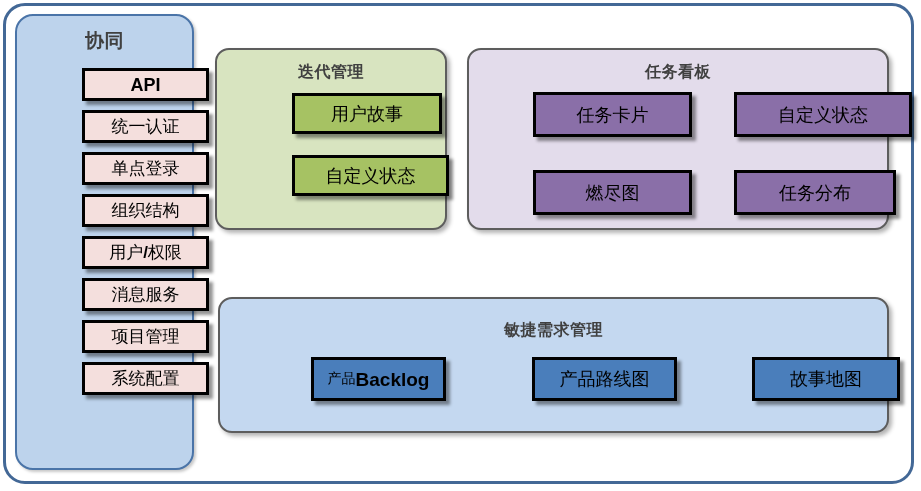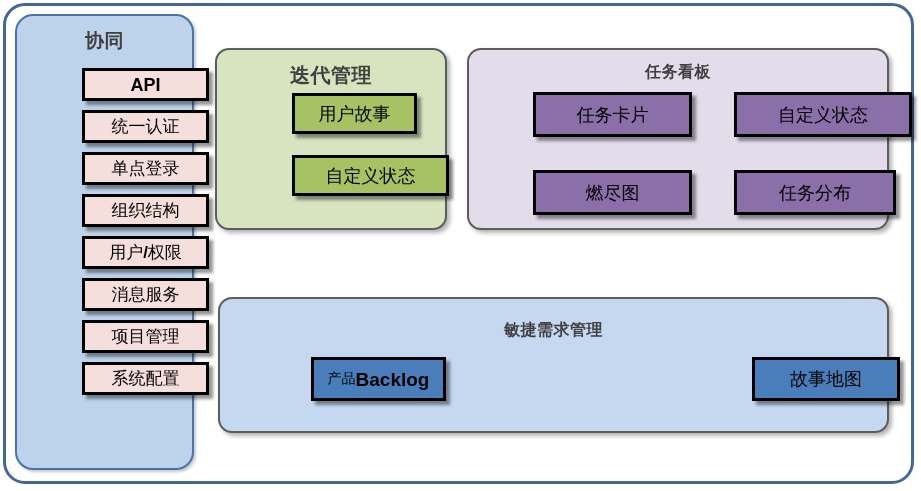--- a/index.html
+++ b/index.html
@@ -69,21 +69,21 @@
   .panel-iteration {
     left: 215px;
     top: 48px;
     width: 232px;
     height: 182px;
     background: #d8e4c0;
     border: 2px solid #5d5d5d;
   }
   .panel-iteration .panel-title {
     top: 12px;
-    font-size: 20px;
+    font-size: 16px;
   }
 
   
   .panel-taskboard {
     left: 467px;
     top: 48px;
     width: 422px;
     height: 182px;
     background: #e3dceb;
     border: 2px solid #5d5d5d;
@@ -192,21 +192,21 @@
     <div class="box box-sidebar" style="top:262px;">消息服务</div>
 
     <div class="box box-sidebar" style="top:304px;">项目管理</div>
 
     <div class="box box-sidebar" style="top:346px;">系统配置</div>
   </div>
 
   <div class="panel panel-iteration">
     <div class="panel-title">迭代管理</div>
 
-    <div class="box box-green" style="left:35px; top:43px; width:125px;">用户故事</div>
+    <div class="box box-green" style="left:35px; top:43px; width:150px;">用户故事</div>
 
     <div class="box box-green" style="left:35px; top:105px; width:157px;">自定义状态</div>
   </div>
 
   <div class="panel panel-taskboard">
     <div class="panel-title">任务看板</div>
 
     <div class="box box-purple" style="left:24px; top:42px; width:159px;">任务卡片</div>
 
     <div class="box box-purple" style="left:225px; top:42px; width:178px;">自定义状态</div>
@@ -217,17 +217,18 @@
   </div>
 
   <div class="panel panel-agile">
     <div class="panel-title">敏捷需求管理</div>
 
     <div class="box box-blue" style="left:51px; top:58px; width:135px;">
       <span class="cjk-small">产品</span>
         <span class="latin-bold">Backlog</span>
     </div>
 
+    <div class="box box-blue" style="left:272px; top:58px; width:145px;">产品路线图</div>
 
     <div class="box box-blue" style="left:492px; top:58px; width:148px;">故事地图</div>
   </div>
 
 </div>
 
 </body></html>

